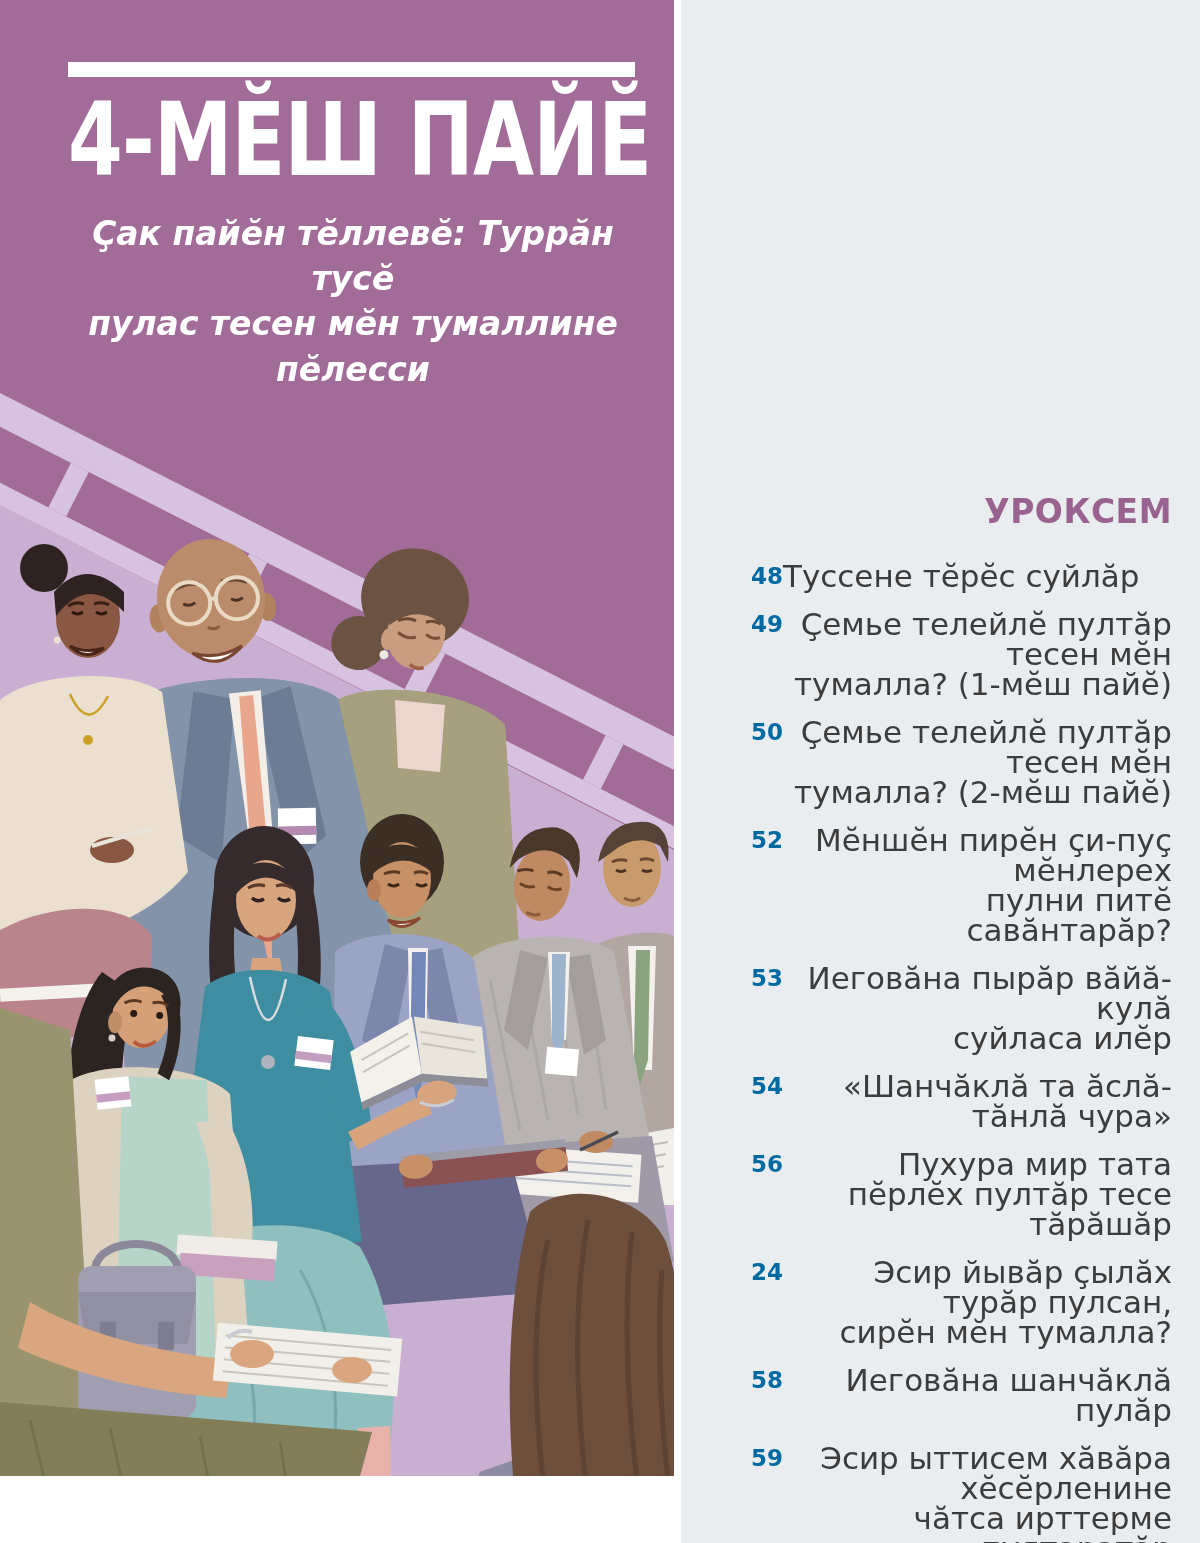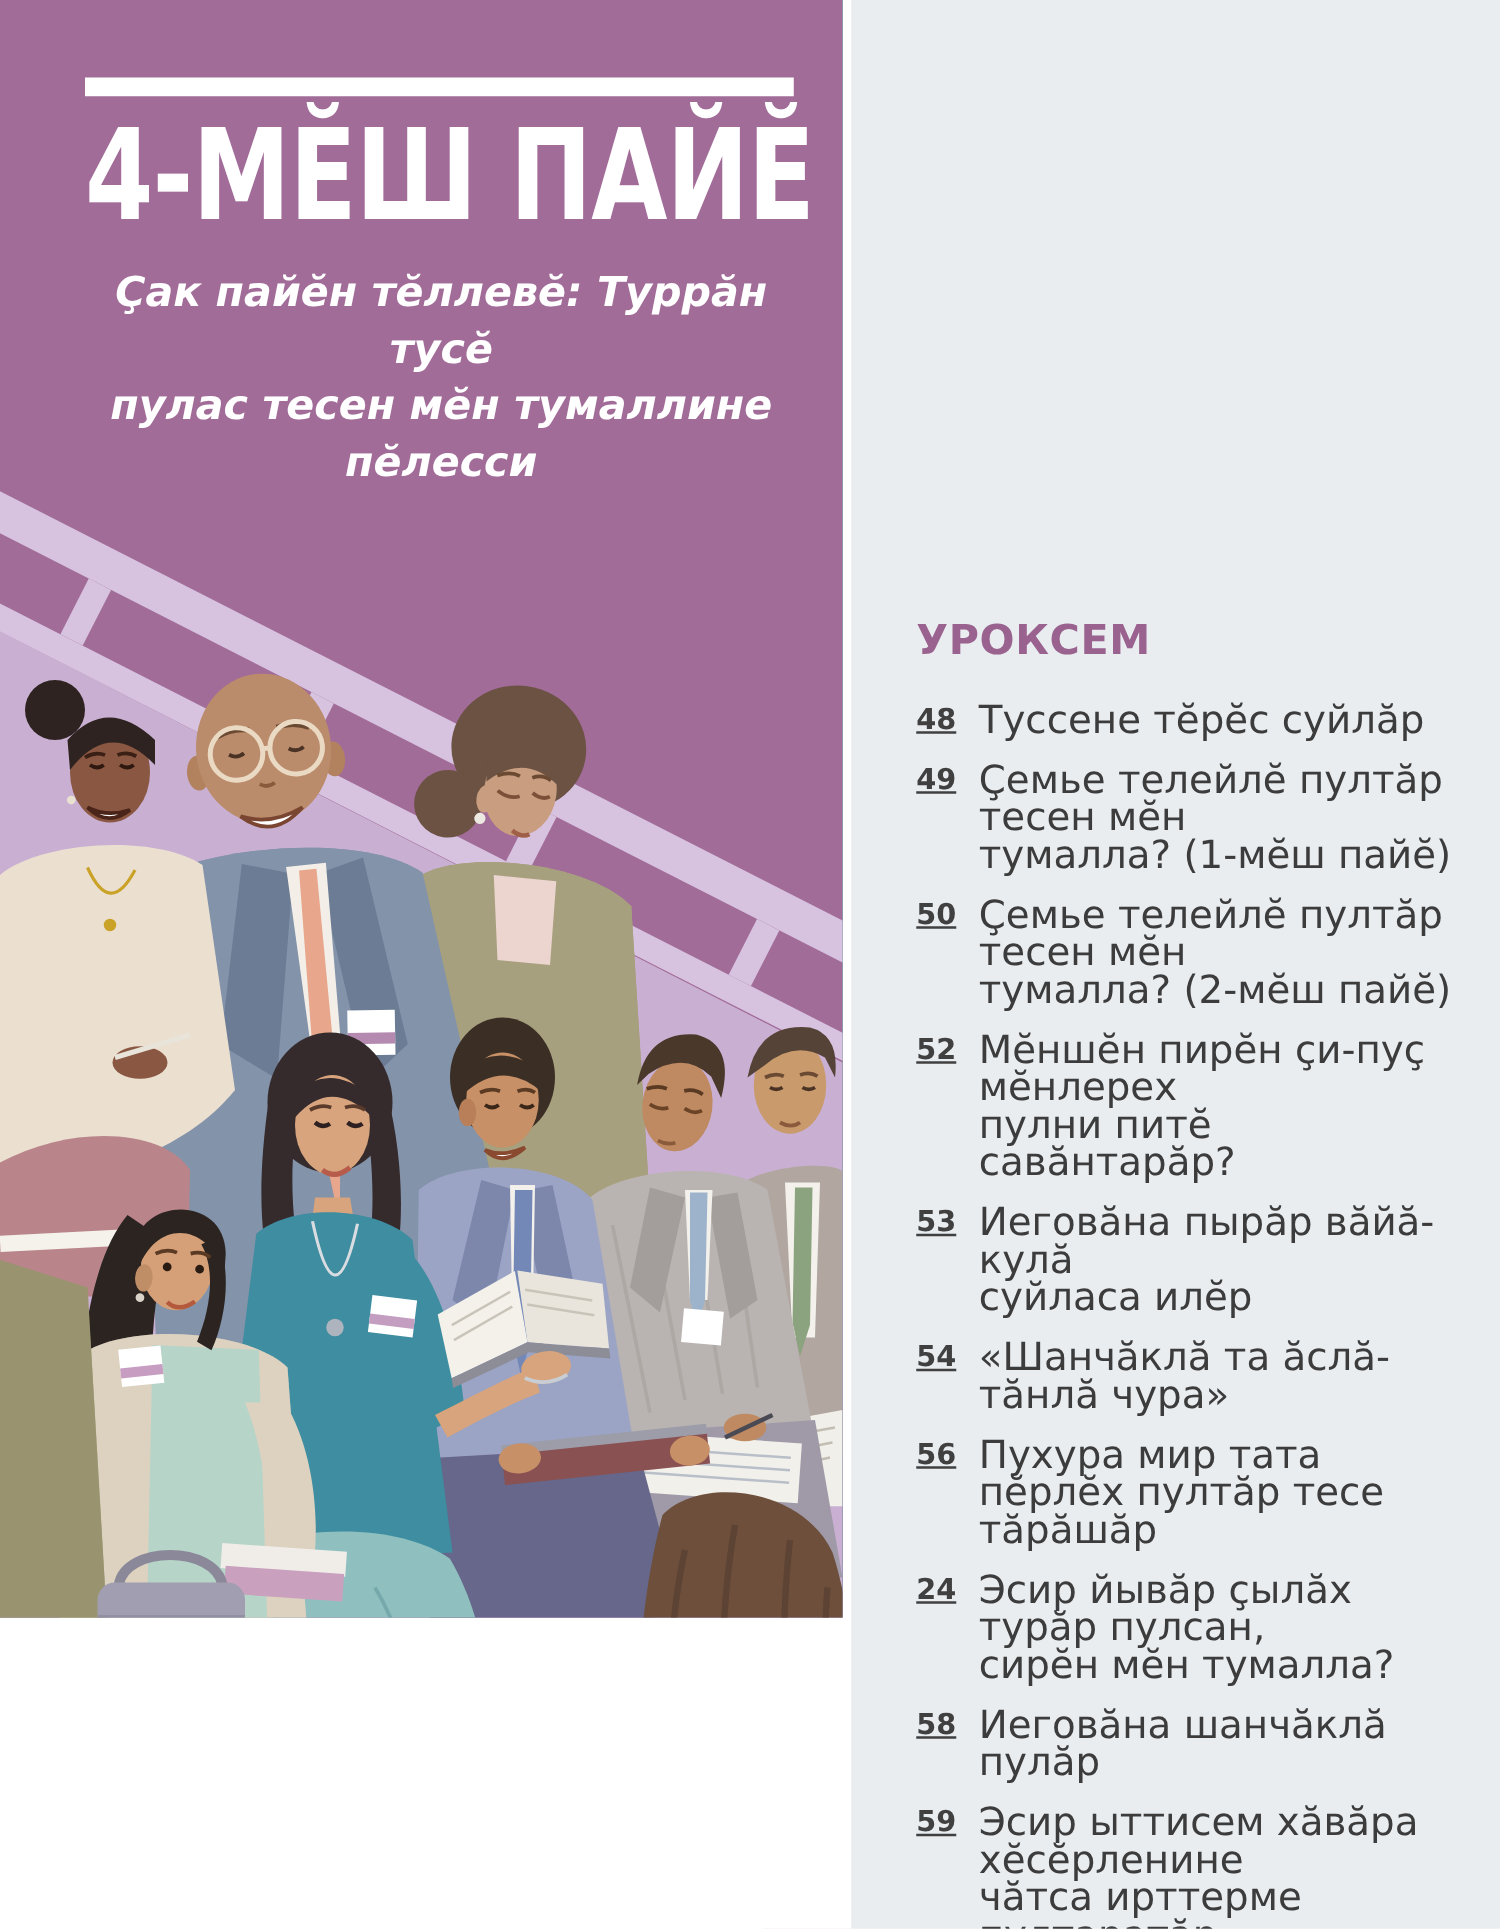--- a/index.html
+++ b/index.html
@@ -1,35 +1,35 @@
 <!DOCTYPE html>
 <html><head>
 <meta charset="utf-8">
 <style>
   html,body{margin:0;padding:0;background:#fff;}
   body{width:1200px;height:1543px;font-family:"DejaVu Sans",sans-serif;display:flex;overflow:hidden;}
 
   
-  .left{position:relative;width:674px;height:1294px;flex:none;background:#0c4a6e;overflow:hidden;}
+  .left{position:relative;width:674px;height:1476px;flex:none;background:#000000;overflow:hidden;}
   .left svg{position:absolute;left:0;top:0;width:674px;height:1543px;display:block;}
   .cover-text{position:absolute;left:0;top:0;width:100%;box-sizing:border-box;
               padding:62px 36px 0 68px;z-index:2;}
   .title-bar{width:567px;height:15px;background:#ffffff;}
   .part-title{margin:10px 0 0;color:#ffffff;font-weight:bold;font-size:101px;line-height:1.05;
               white-space:nowrap;transform:scaleX(.78);transform-origin:left center;letter-spacing:-1px;}
   .subtitle{margin:18px 0 0;color:#ffffff;font-size:33px;font-weight:bold;font-style:italic;
             line-height:1.37;white-space:pre-line;text-align:center;}
 
   
   .right{flex:1;background:#e9edf0;margin-left:7px;box-sizing:border-box;
-         padding:492px 28px 0 52px;}
+         padding:492px 28px 0 52px;text-align:right;}
   .lessons-heading{margin:0 0 30px;color:#99628f;font-size:33px;font-weight:bold;letter-spacing:.5px;}
   .lessons{list-style:none;margin:0;padding:0;display:flex;flex-direction:column;gap:18px;}
   .lesson{display:flex;align-items:flex-start;}
-  .lesson .num{flex:none;width:50px;font-weight:bold;color:#404040;font-size:23px;line-height:30px;text-decoration:underline;}
+  .lesson .num{flex:none;width:50px;font-weight:bold;color:#0369a1;font-size:23px;line-height:30px;}
   .lesson .txt{color:#3c3c3c;font-size:31px;line-height:30px;white-space:pre-line;}
 </style>
 </head>
 <body>
 
 <div class="left">
 
   <svg viewBox="0 0 674 1543" aria-hidden="true">
     <defs>
       <pattern id="dots" width="9" height="9" patternUnits="userSpaceOnUse">

